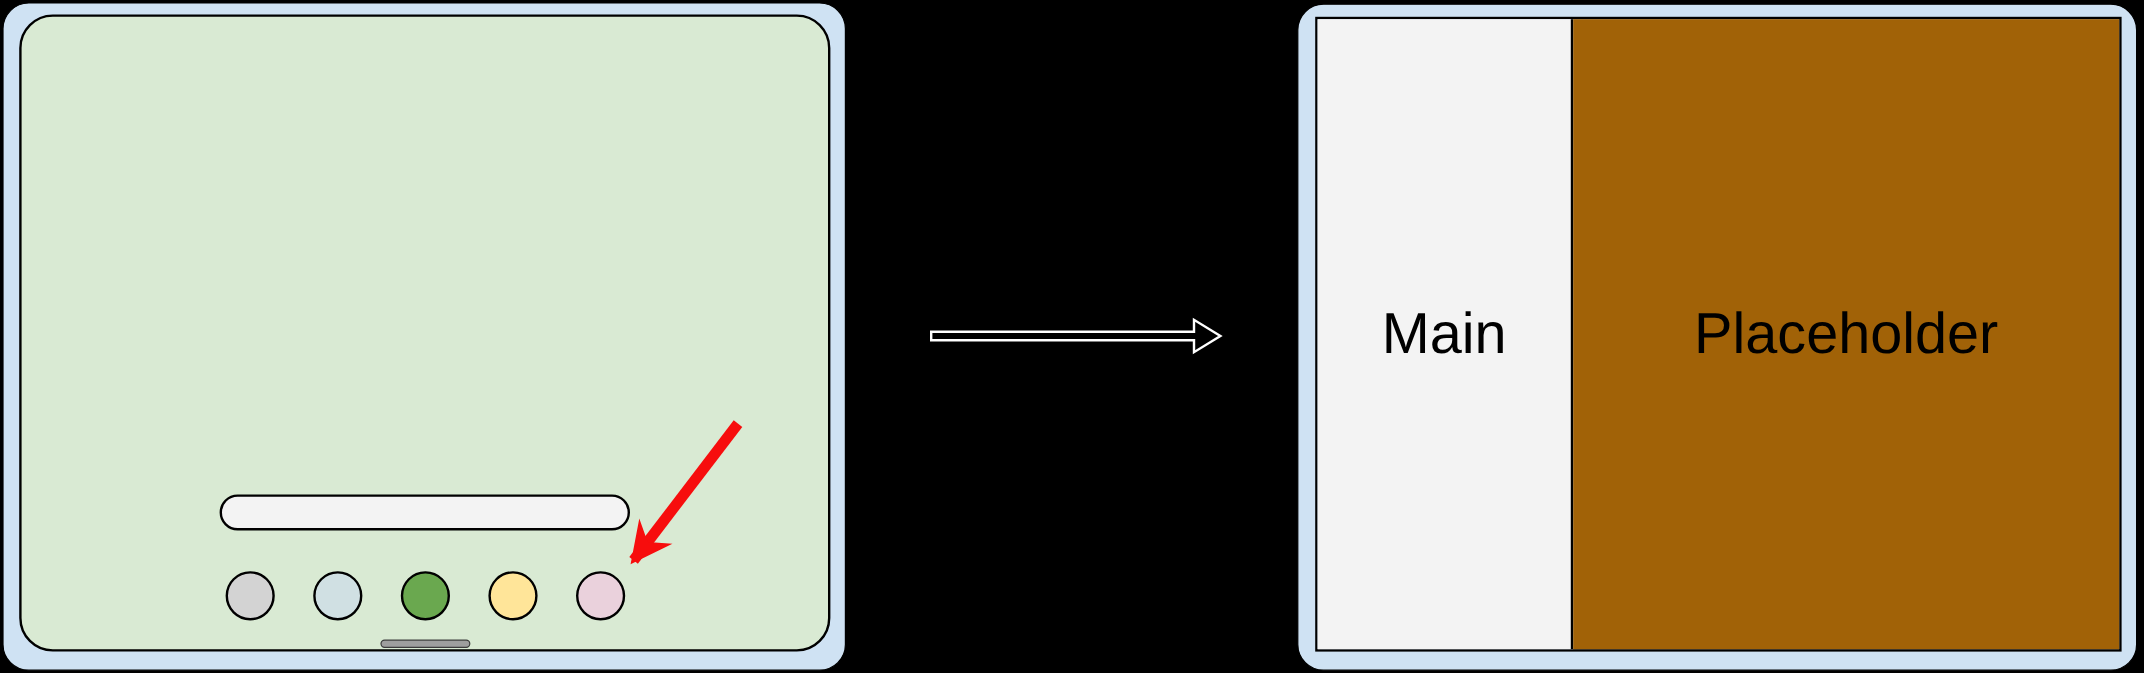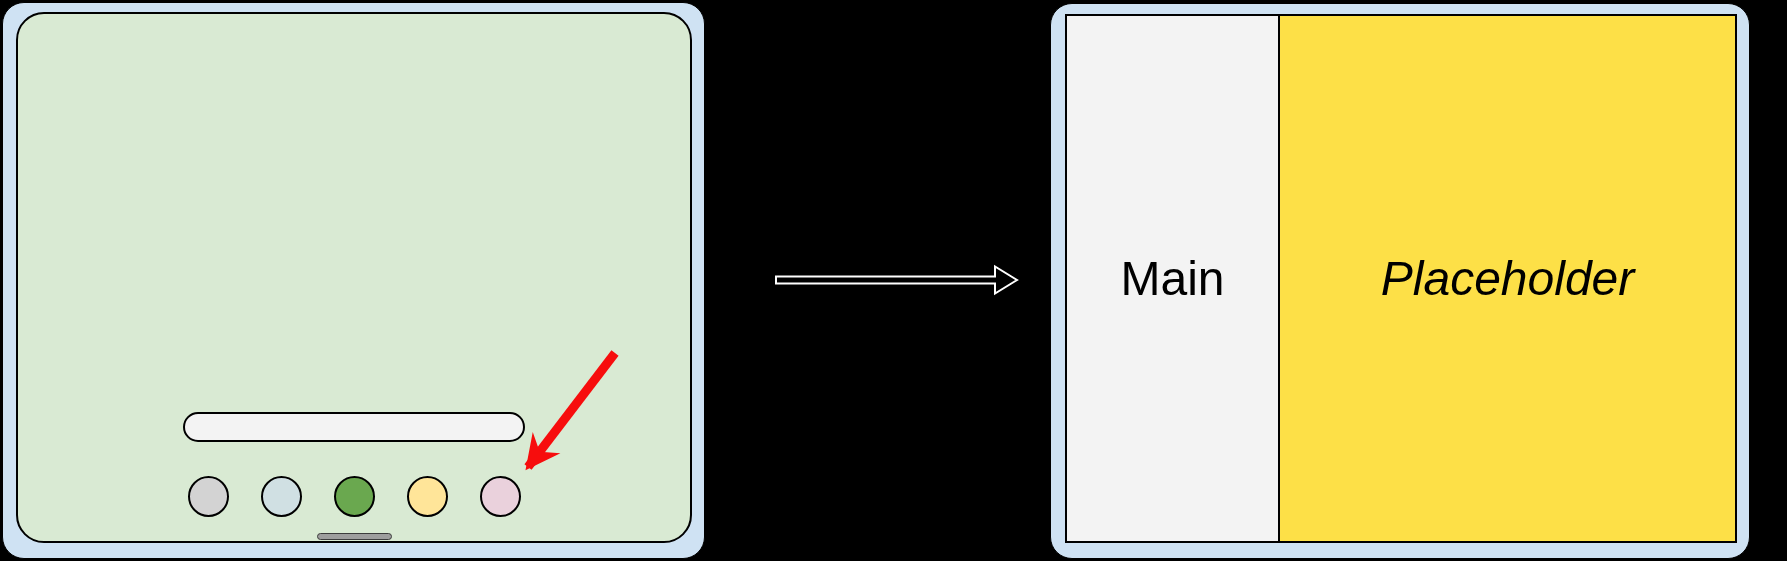--- a/index.html
+++ b/index.html
@@ -11,21 +11,21 @@
     overflow: hidden;
     font-family: "Liberation Sans", sans-serif;
   }
   .frame {
     position: absolute;
     border: 1px solid #000;
     border-radius: 22px;
     box-sizing: border-box;
   }
   #left-frame  { left: 2px;    top: 2px; width: 703px; height: 557px; }
-  #right-frame { left: 1050px; top: 3px; width: 700px; height: 556px; }
+  #right-frame { left: 1081px; top: 3px; width: 700px; height: 556px; }
 
   #left-screen {
     position: absolute;
     left: 13px; top: 9px;
     width: 676px; height: 531px;
     border: 2px solid #000;
     border-radius: 28px;
     box-sizing: border-box;
   }
   #search-pill {
@@ -124,19 +124,19 @@
     <g>
       <polygon points="776,276.5 995,276.5 995,266.5 1017,280 995,293.5 995,283.5 776,283.5" fill="#000000" stroke="#ffffff" stroke-width="2" stroke-linejoin="miter"></polygon>
     </g>
   </svg>
 
   <div id="right-frame" class="frame" style="background-color: rgb(207, 226, 243);">
     <div id="right-screen">
       <div id="panel-main" class="panel" style="background-color: rgb(243, 243, 243);">
         <span class="panel-label">Main</span>
       </div>
-      <div id="panel-placeholder" class="panel" style="background-color: #fde047; font-style: italic;">
+      <div id="panel-placeholder" class="panel" style="background-color: #a16207;">
         <span class="panel-label">Placeholder</span>
       </div>
     </div>
   </div>
 
 </div>
 
 </body></html>

